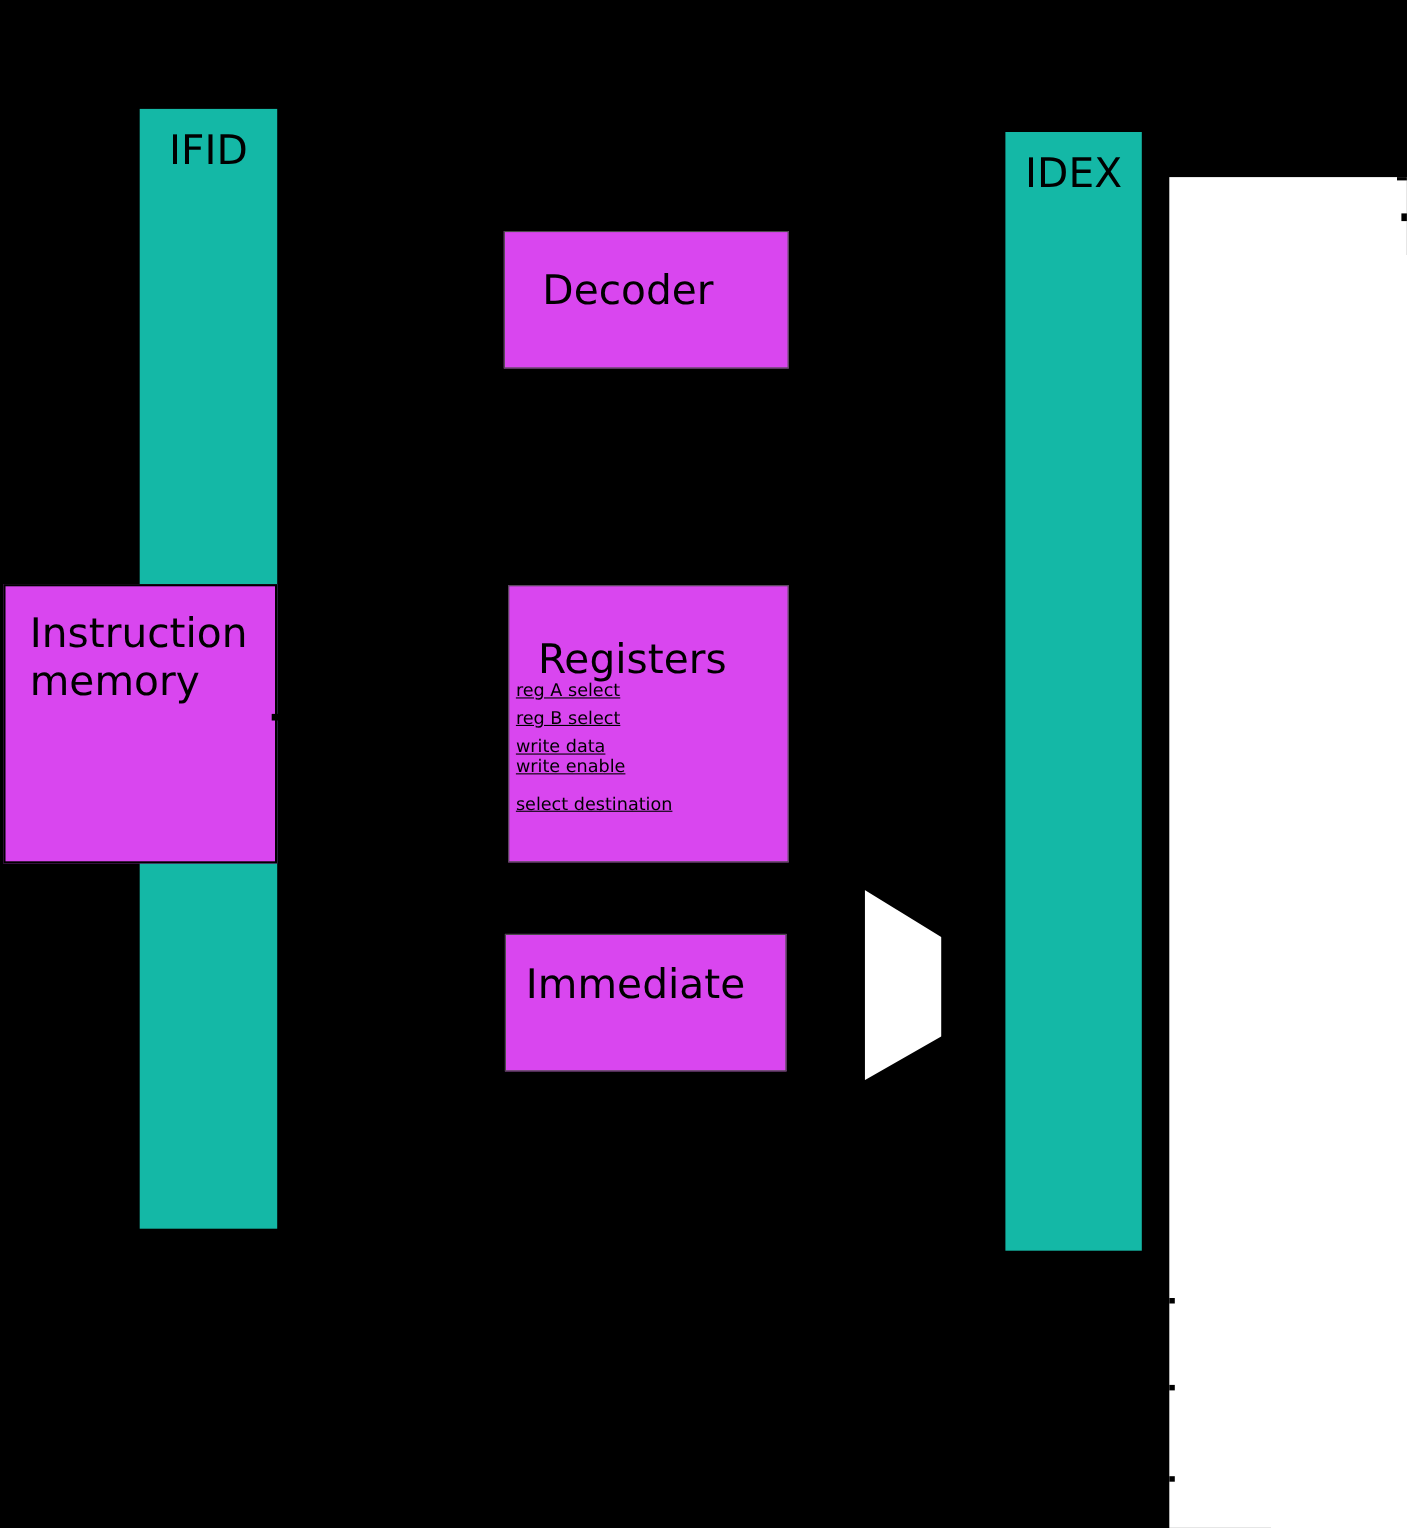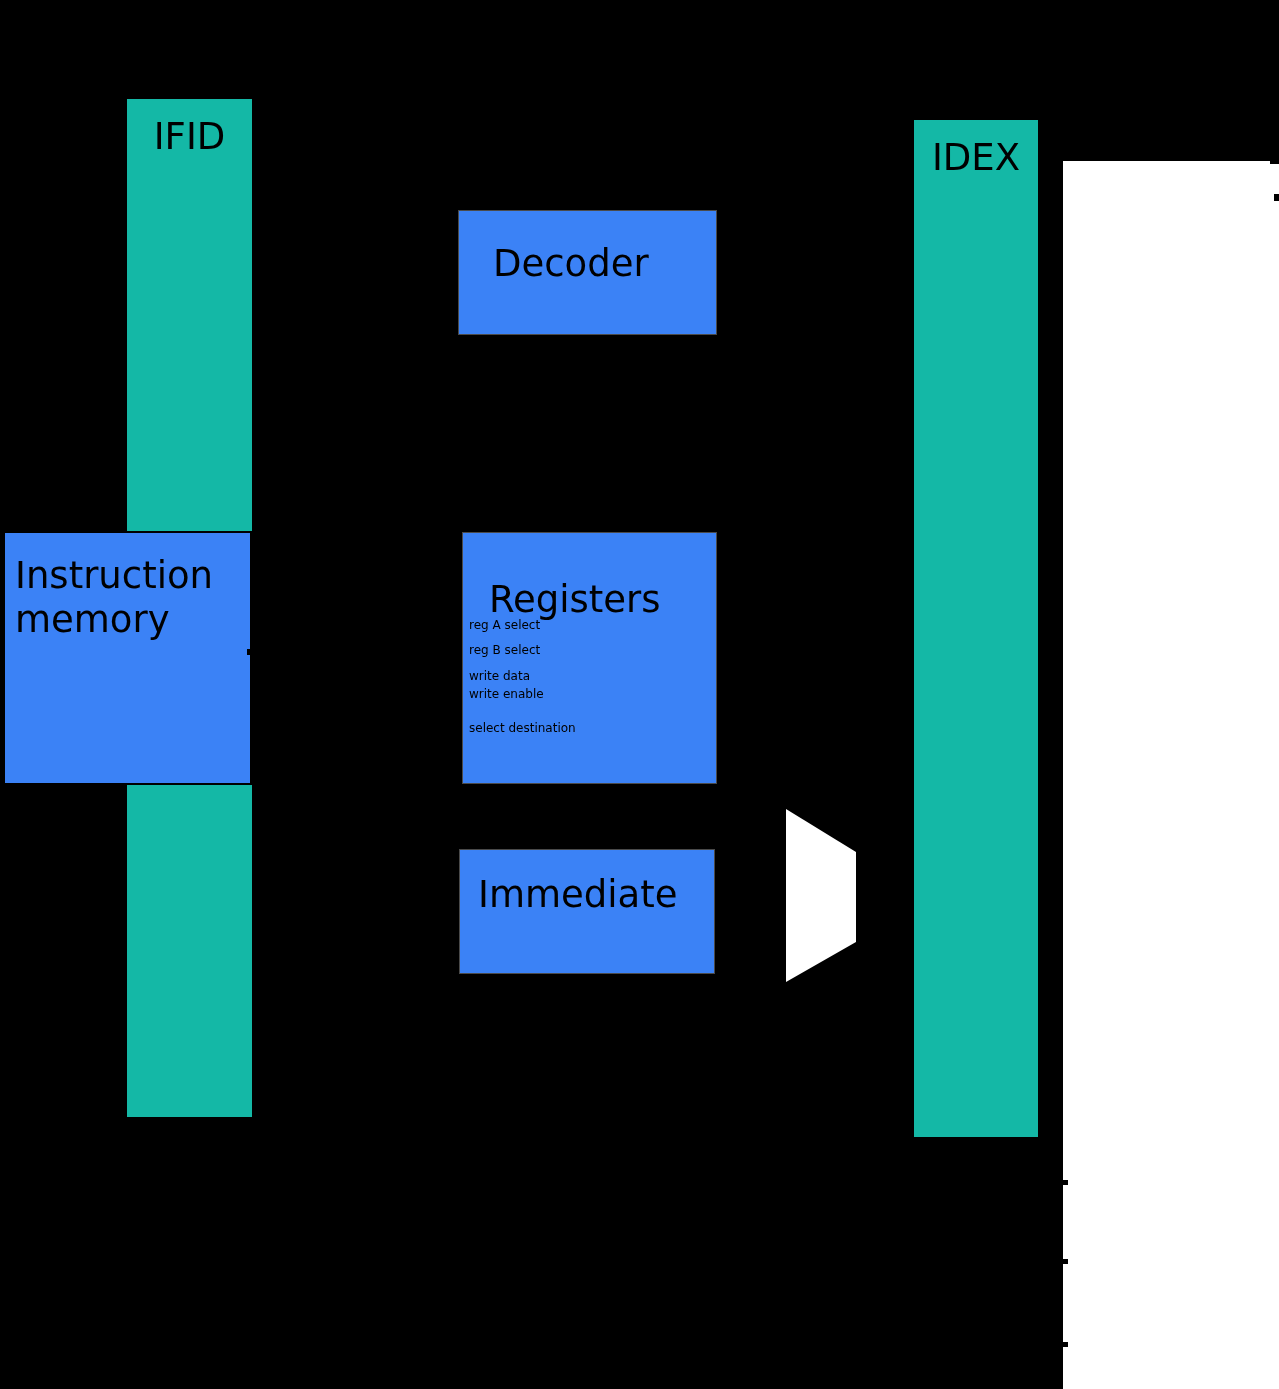--- a/index.html
+++ b/index.html
@@ -37,21 +37,21 @@
   .bar.idex{left:914px;top:100px;width:124px;height:1017px;margin-top:20px;}
   .bar-label{
     position:absolute;left:0;right:0;top:19px;
     text-align:center;
     font-size:37px;line-height:1;
     color:#000;
   }
 
   
   .box{
-    background:#3b82f6;
+    background:#d946ef;
     box-sizing:border-box;
     z-index:2;
   }
   .box.instr-mem{
     left:3px;top:531px;width:249px;height:254px;
     border:2px solid #000;
   }
   .box.decoder{
     left:458px;top:210px;width:259px;height:125px;
     border:1.5px solid #4a4a4a;
@@ -65,31 +65,32 @@
     border:1.5px solid #4a4a4a;
     text-align:center;
   }
 
   .big-label{
     position:absolute;
     font-size:37px;line-height:1;
     white-space:nowrap;
   }
   .instr-mem .big-label{
-    left:10px;top:21px;width:205px;
+    left:22px;top:21px;width:205px;
     line-height:1.2;white-space:normal;
   }
   .decoder .big-label{left:34px;top:34px;}
   .registers .title{left:26px;top:24px;margin-top:24px;}
   .immediate .big-label{left:18px;top:26px;}
 
   .port{
     position:absolute;left:6px;
-    font-size:12px;line-height:1.2;
+    font-size:16px;line-height:1.2;
     white-space:nowrap;
+    text-decoration:underline;
   }
   .port.p0{top:85px;}
   .port.p1{top:110px;}
   .port.p2{top:136px;}
   .port.p3{top:154px;}
   .port.p4{top:188px;}
 
   
   .mux{
     left:786px;top:809px;width:70px;height:173px;

